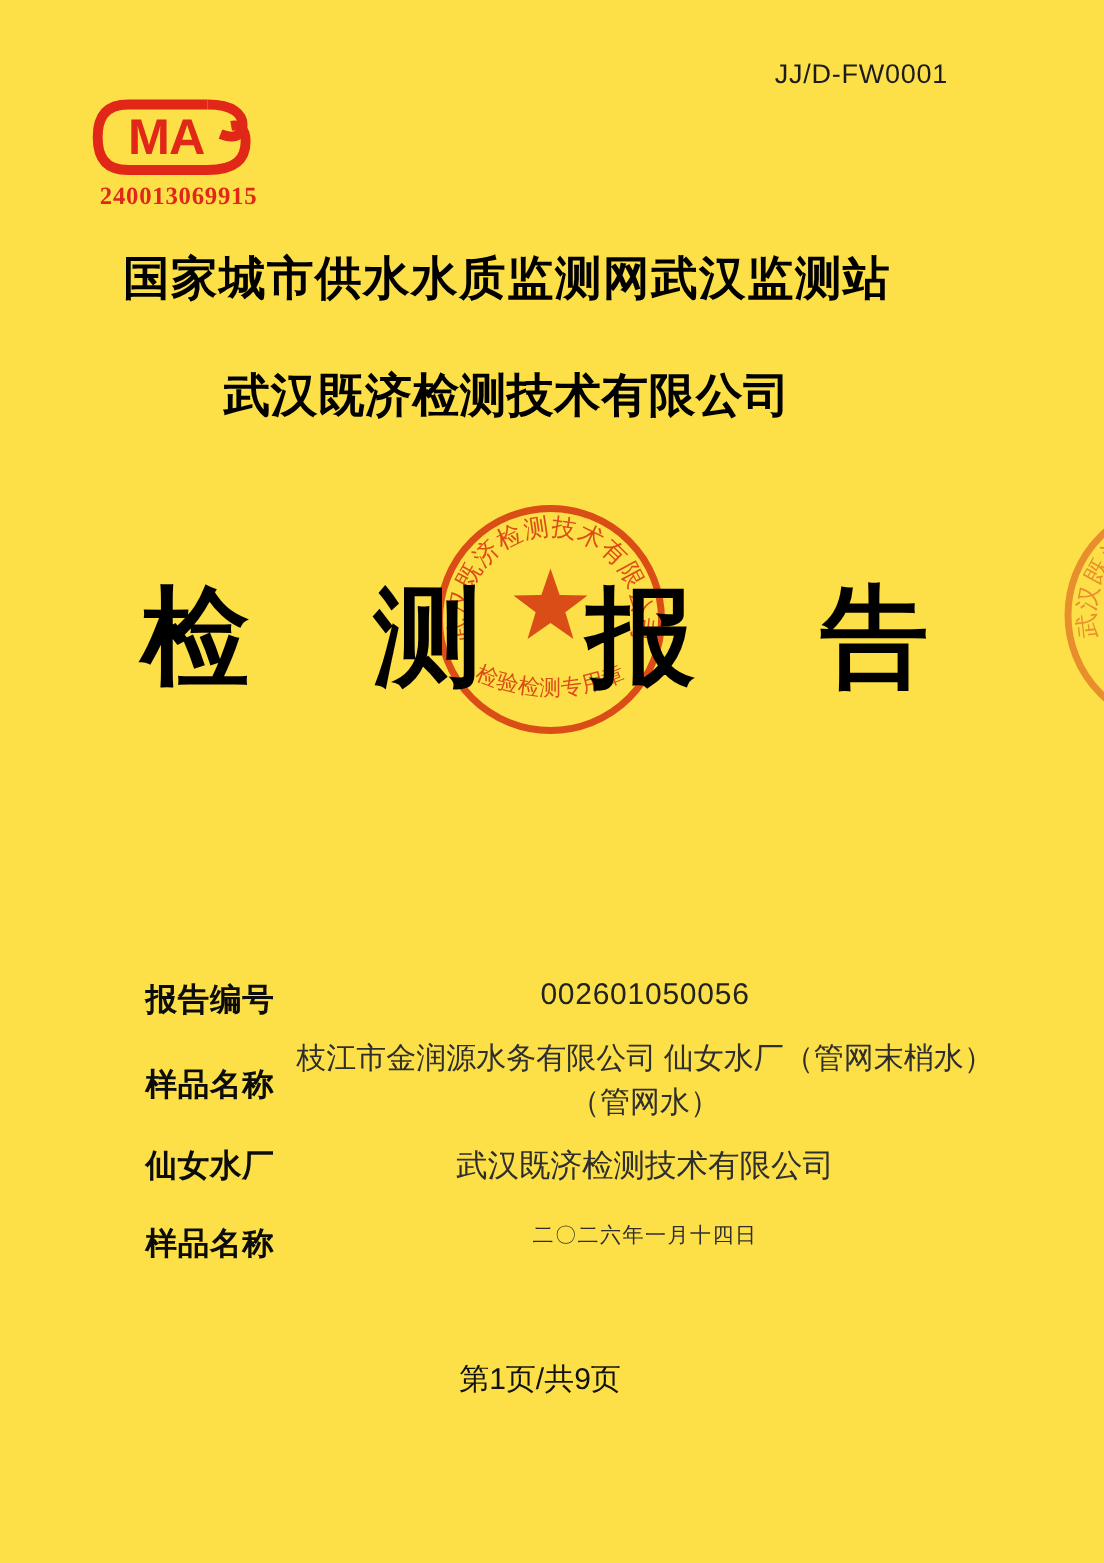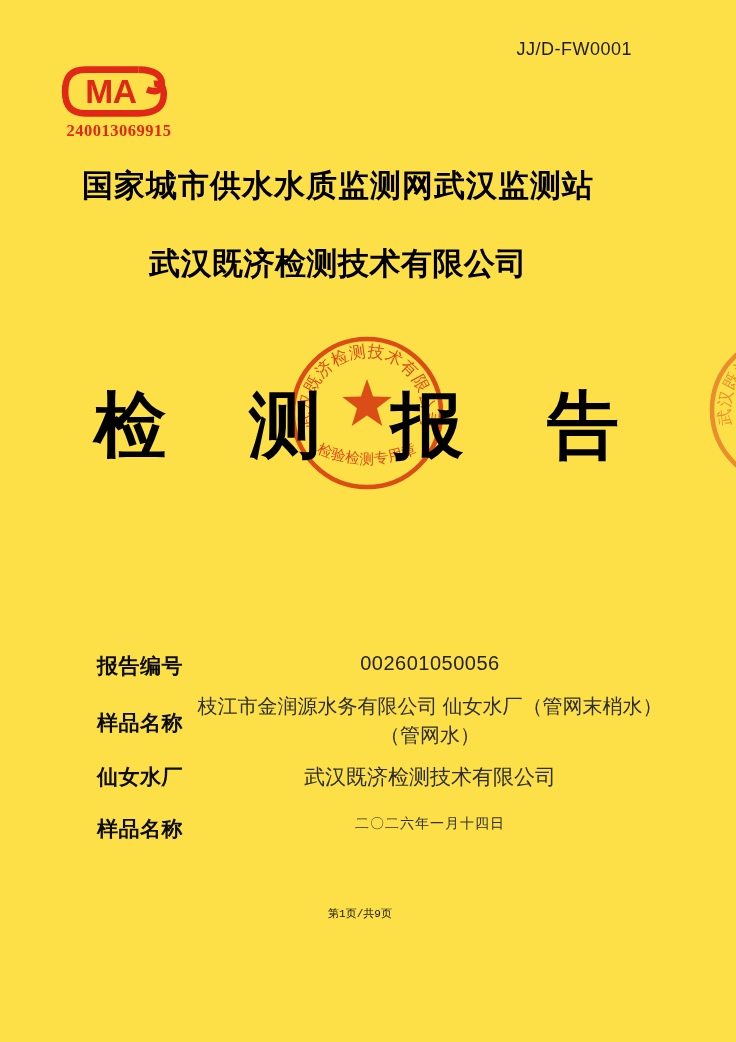--- a/index.html
+++ b/index.html
@@ -74,22 +74,22 @@
   .row-sample{top:692px;}
   .row-sample .field-label{top:17px;}
   .row-sample .field-value{font-size:20px;line-height:29px;}
   .row-client{top:763px;}
   .row-client .field-value{font-size:21px;}
   .row-date{top:815px;}
   .row-date .field-value{font-size:14px;letter-spacing:1px;}
   
   .footer{
     position:absolute;left:0;top:906px;width:720px;text-align:center;
-    font-size:11px;color:#111;
-    font-family:Liberation Mono, monospace;
+    font-size:20px;color:#111;
+    font-family:Liberation Sans, sans-serif;
   }
 </style>
 </head>
 <body>
 
 <div class="page">
 
   <div class="doc-code">JJ/D-FW0001</div>
 
   <div class="cma">

